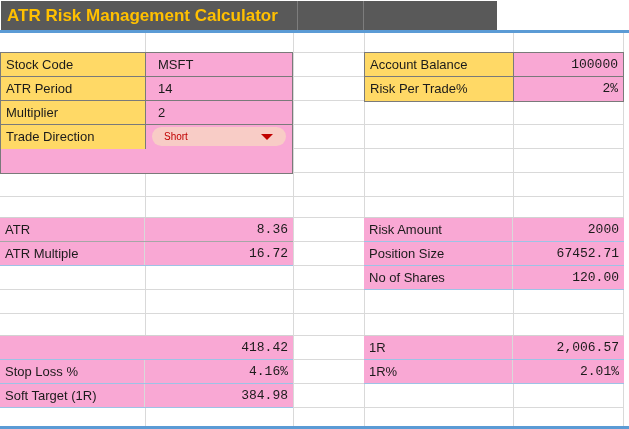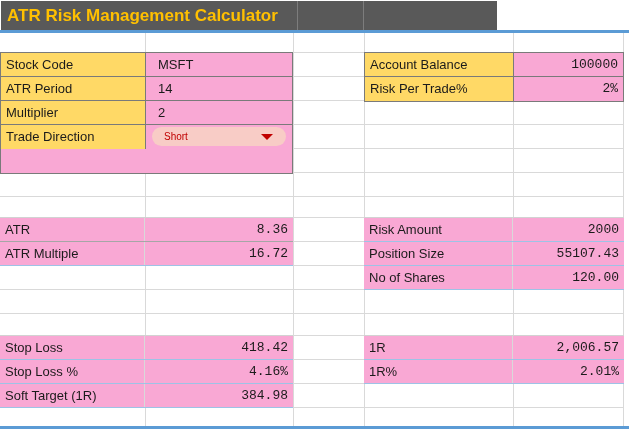--- a/index.html
+++ b/index.html
@@ -136,31 +136,30 @@
     </div>
   </div>
 
   <div class="block outs" id="b-pos">
     <div class="row">
       <div class="cell label">Risk Amount</div>
       <div class="cell value num">2000</div>
     </div>
     <div class="row">
       <div class="cell label">Position Size</div>
-      <div class="cell value num">55107.43</div>
+      <div class="cell value num">67452.71</div>
     </div>
     <div class="row">
       <div class="cell label">No of Shares</div>
       <div class="cell value num">120.00</div>
     </div>
   </div>
 
   <div class="block outs" id="b-stop">
     <div class="row">
-      <div class="cell label">Stop Loss</div>
       <div class="cell value num">418.42</div>
     </div>
     <div class="row">
       <div class="cell label">Stop Loss %</div>
       <div class="cell value num">4.16%</div>
     </div>
     <div class="row">
       <div class="cell label">Soft Target (1R)</div>
       <div class="cell value num">384.98</div>
     </div>

